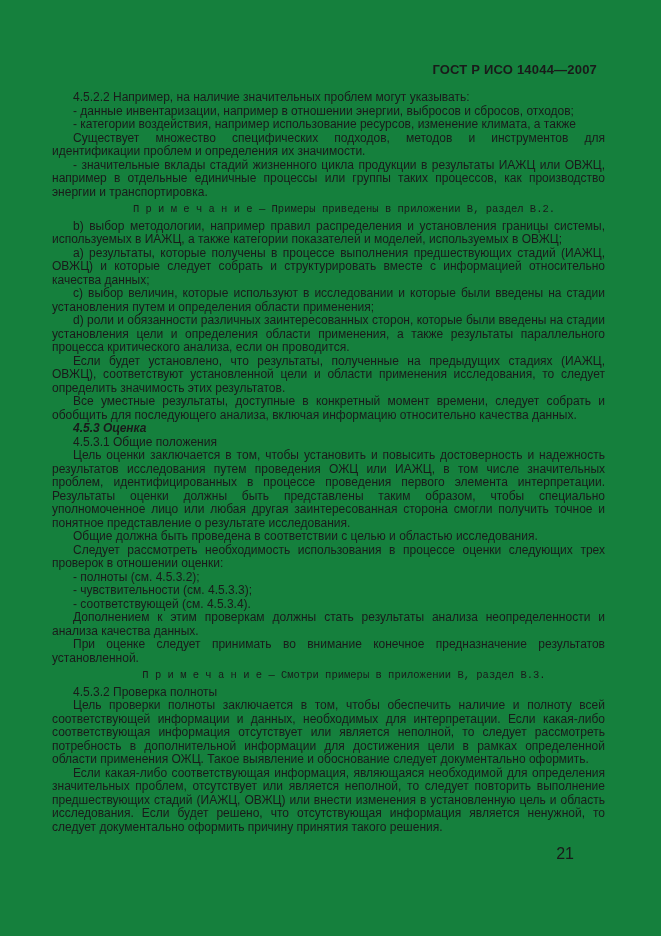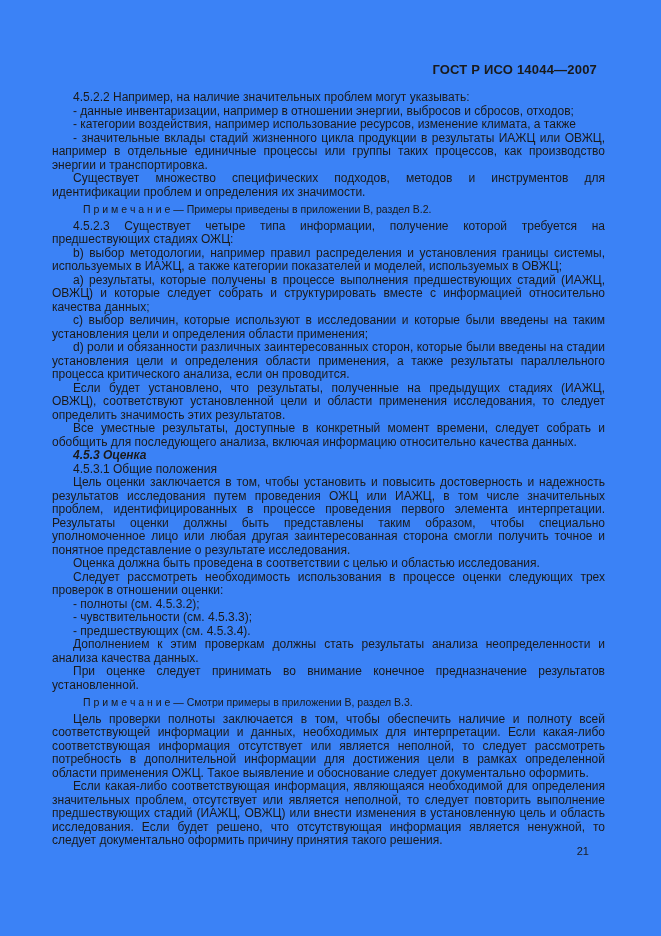--- a/index.html
+++ b/index.html
@@ -4,21 +4,21 @@
 <style>
   html, body {
     margin: 0;
     padding: 0;
     background: #ffffff;
   }
   .page {
     position: relative;
     width: 661px;
     height: 936px;
-    background: #3b82f6;
+    background: #15803d;
     font-family: "Liberation Sans", sans-serif;
     color: #1a1a1a;
     overflow: hidden;
   }
   .doc-header {
     position: absolute;
     top: 62px;
     left: 44px;
     width: 553px;
     text-align: right;
@@ -46,59 +46,60 @@
     font-size: 12px;
     line-height: 13.5px;
     font-weight: bold;
     text-indent: 21px;
     font-style: italic;
   }
   .content p.note {
     font-size: 10.5px;
     line-height: 12.5px;
     text-indent: 31px;
-    text-align: left;
+    text-align: center;
     margin: 4px 0 4px 0;
+    font-family: Liberation Mono, monospace;
   }
   .page-number {
     position: absolute;
     top: 845px;
-    right: 72px;
-    font-size: 11px;
+    right: 87px;
+    font-size: 16px;
   }
 </style>
 </head>
 <body>
 
 <div class="page">
   <div class="doc-header">ГОСТ Р ИСО 14044—2007</div>
 
   <div class="content" id="content">
       <p class="body">4.5.2.2  Например, на наличие значительных проблем могут указывать:</p>
       <p class="body">- данные инвентаризации, например в отношении энергии, выбросов и сбросов, отходов;</p>
       <p class="body">- категории воздействия, например использование ресурсов, изменение климата, а также</p>
+      <p class="body">Существует множество специфических подходов, методов и инструментов для идентификации проблем и определения их значимости.</p>
       <p class="body">- значительные вклады стадий жизненного цикла продукции в результаты ИАЖЦ или ОВЖЦ, например в отдельные единичные процессы или группы таких процессов, как производство энергии и транспортировка.</p>
-      <p class="body">Существует множество специфических подходов, методов и инструментов для идентификации проблем и определения их значимости.</p>
       <p class="note">П р и м е ч а н и е — Примеры приведены в приложении В, раздел В.2.</p>
-      <p class="body">4.5.2.3  Существует четыре типа информации, получение которой требуется на предшествующих стадиях ОЖЦ:</p>
       <p class="body">b)  выбор методологии, например правил распределения и установления границы системы, используемых в ИАЖЦ, а также категории показателей и моделей, используемых в ОВЖЦ;</p>
       <p class="body">a)  результаты, которые получены в процессе выполнения предшествующих стадий (ИАЖЦ, ОВЖЦ) и которые следует собрать и структурировать вместе с информацией относительно качества данных;</p>
-      <p class="body">c)  выбор величин, которые используют в исследовании и которые были введены на таким установления цели и определения области применения;</p>
+      <p class="body">c)  выбор величин, которые используют в исследовании и которые были введены на стадии установления путем и определения области применения;</p>
       <p class="body">d)  роли и обязанности различных заинтересованных сторон, которые были введены на стадии установления цели и определения области применения, а также результаты параллельного процесса критического анализа, если он проводится.</p>
       <p class="body">Если будет установлено, что результаты, полученные на предыдущих стадиях (ИАЖЦ, ОВЖЦ), соответствуют установленной цели и области применения исследования, то следует определить значимость этих результатов.</p>
       <p class="body">Все уместные результаты, доступные в конкретный момент времени, следует собрать и обобщить для последующего анализа, включая информацию относительно качества данных.</p>
       <p class="heading">4.5.3  Оценка</p>
       <p class="body">4.5.3.1  Общие положения</p>
       <p class="body">Цель оценки заключается в том, чтобы установить и повысить достоверность и надежность результатов исследования путем проведения ОЖЦ или ИАЖЦ, в том числе значительных проблем, идентифицированных в процессе проведения первого элемента интерпретации. Результаты оценки должны быть представлены таким образом, чтобы специально уполномоченное лицо или любая другая заинтересованная сторона смогли получить точное и понятное представление о результате исследования.</p>
-      <p class="body">Оценка должна быть проведена в соответствии с целью и областью исследования.</p>
+      <p class="body">Общие должна быть проведена в соответствии с целью и областью исследования.</p>
       <p class="body">Следует рассмотреть необходимость использования в процессе оценки следующих трех проверок в отношении оценки:</p>
       <p class="body">- полноты (см. 4.5.3.2);</p>
       <p class="body">- чувствительности (см. 4.5.3.3);</p>
-      <p class="body">- предшествующих (см. 4.5.3.4).</p>
+      <p class="body">- соответствующей (см. 4.5.3.4).</p>
       <p class="body">Дополнением к этим проверкам должны стать результаты анализа неопределенности и анализа качества данных.</p>
       <p class="body">При оценке следует принимать во внимание конечное предназначение результатов установленной.</p>
       <p class="note">П р и м е ч а н и е — Смотри примеры в приложении В, раздел В.3.</p>
+      <p class="body">4.5.3.2  Проверка полноты</p>
       <p class="body">Цель проверки полноты заключается в том, чтобы обеспечить наличие и полноту всей соответствующей информации и данных, необходимых для интерпретации. Если какая-либо соответствующая информация отсутствует или является неполной, то следует рассмотреть потребность в дополнительной информации для достижения цели в рамках определенной области применения ОЖЦ. Такое выявление и обоснование следует документально оформить.</p>
       <p class="body">Если какая-либо соответствующая информация, являющаяся необходимой для определения значительных проблем, отсутствует или является неполной, то следует повторить выполнение предшествующих стадий (ИАЖЦ, ОВЖЦ) или внести изменения в установленную цель и область исследования. Если будет решено, что отсутствующая информация является ненужной, то следует документально оформить причину принятия такого решения.</p>
     </div>
 
   <div class="page-number">21</div>
 </div>
 
 </body></html>

